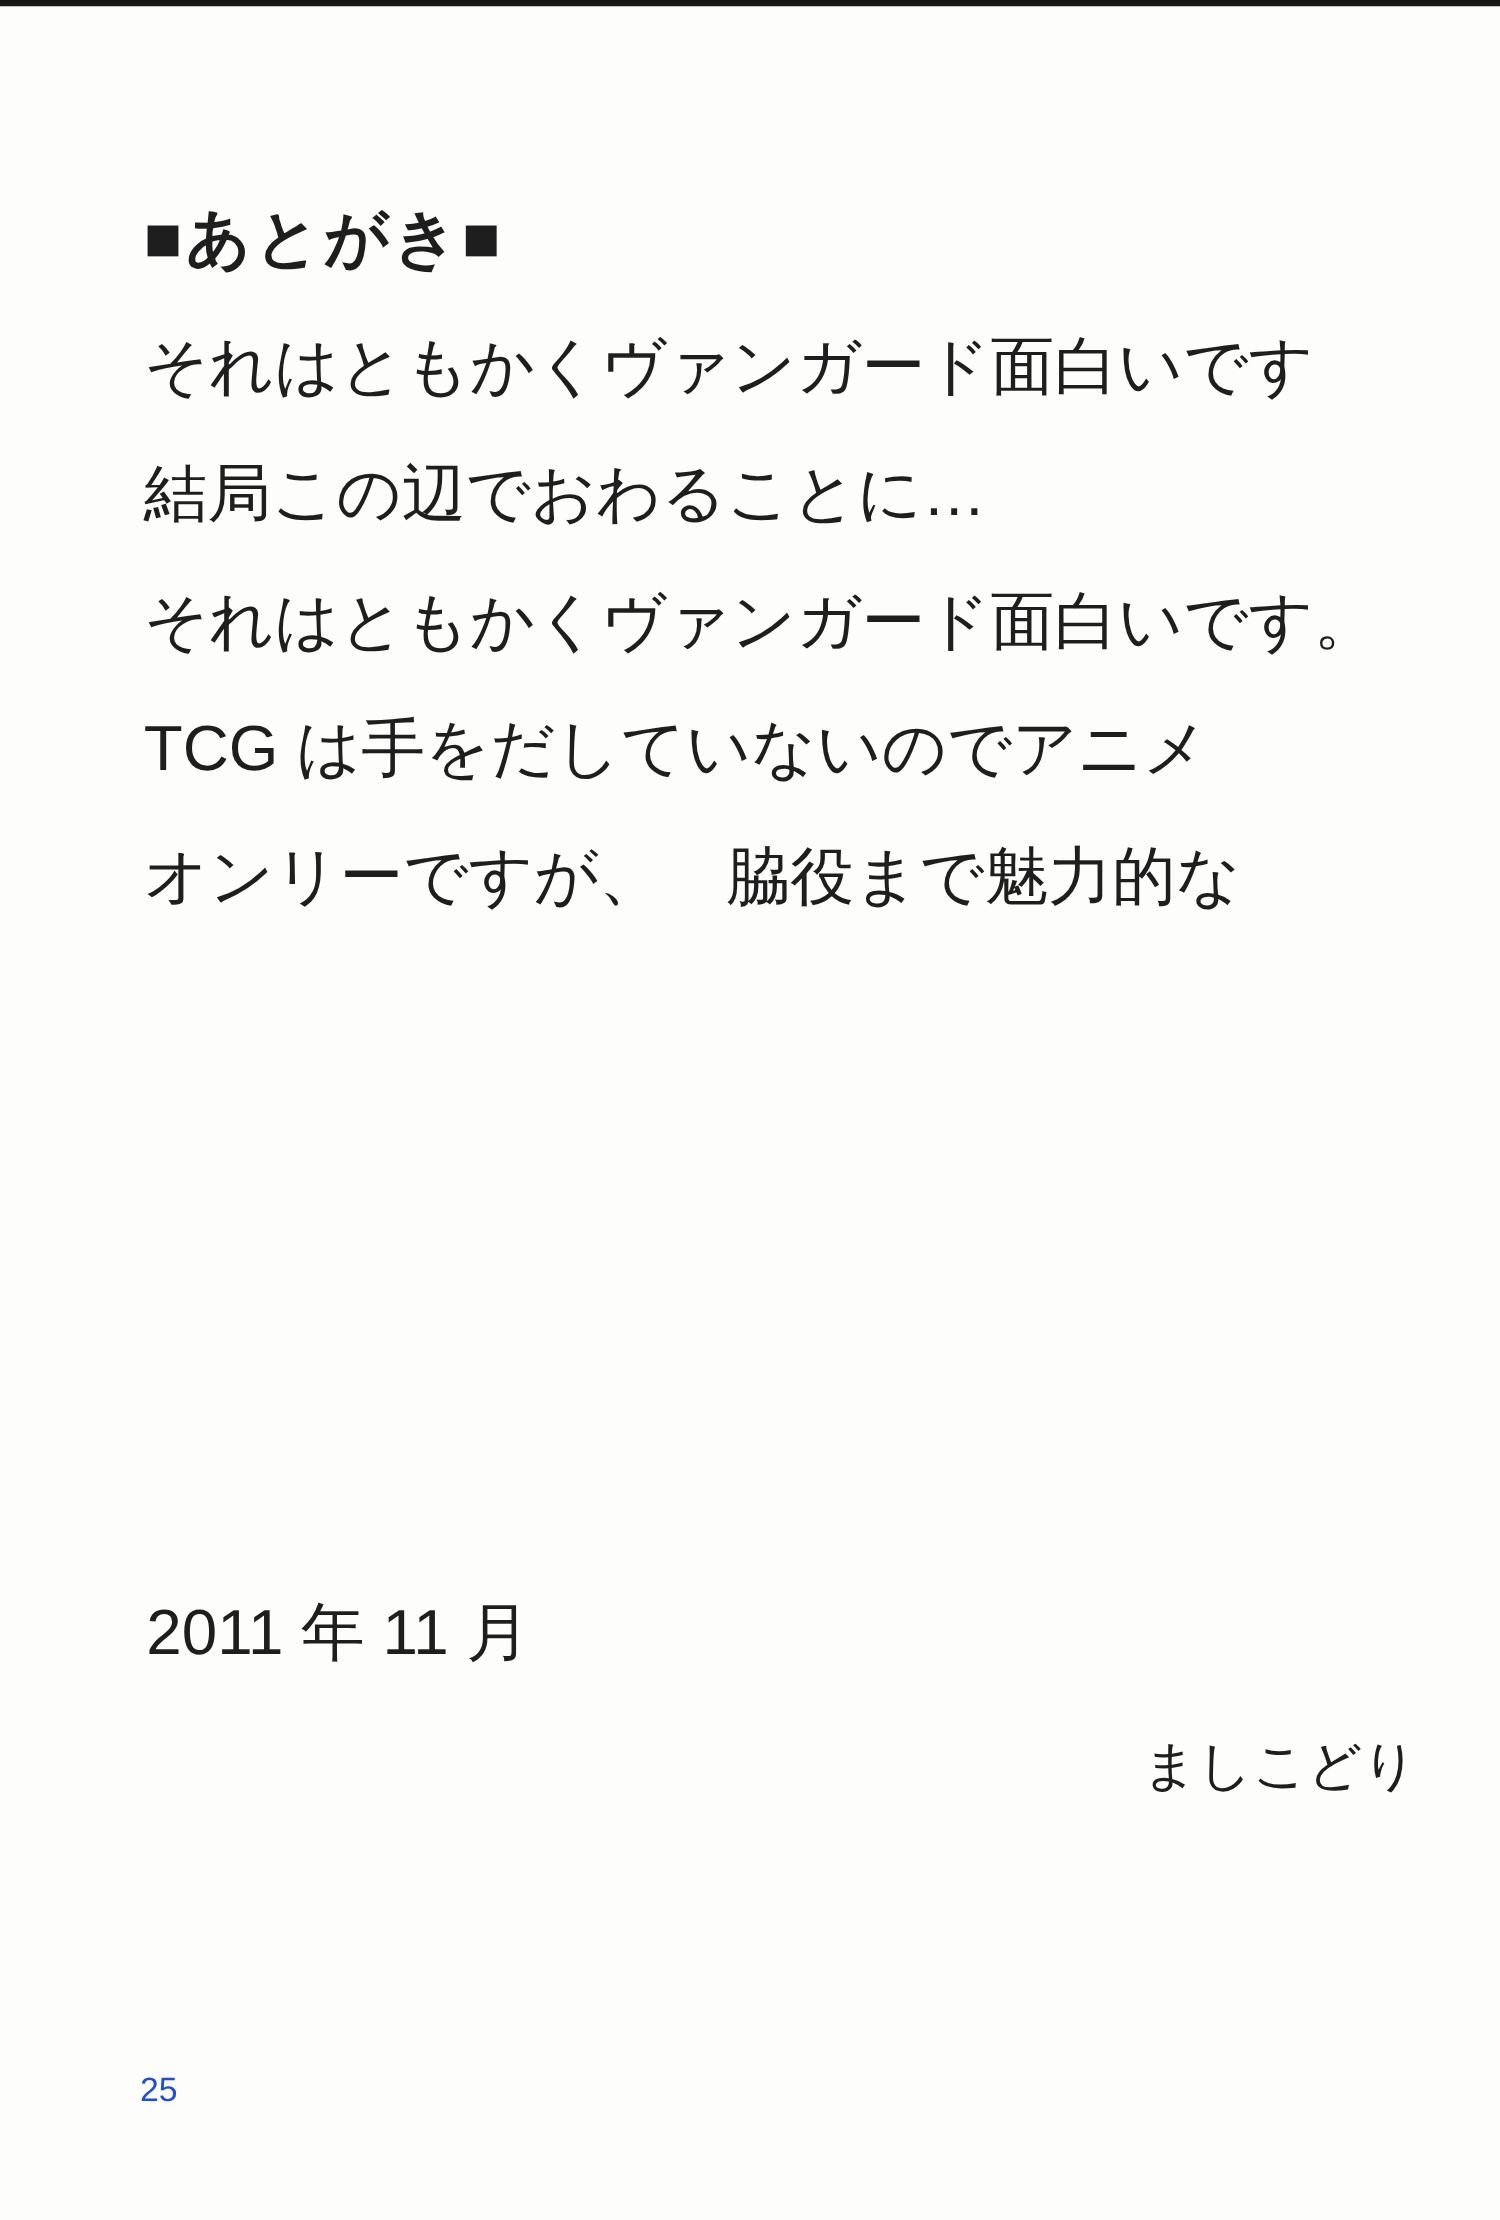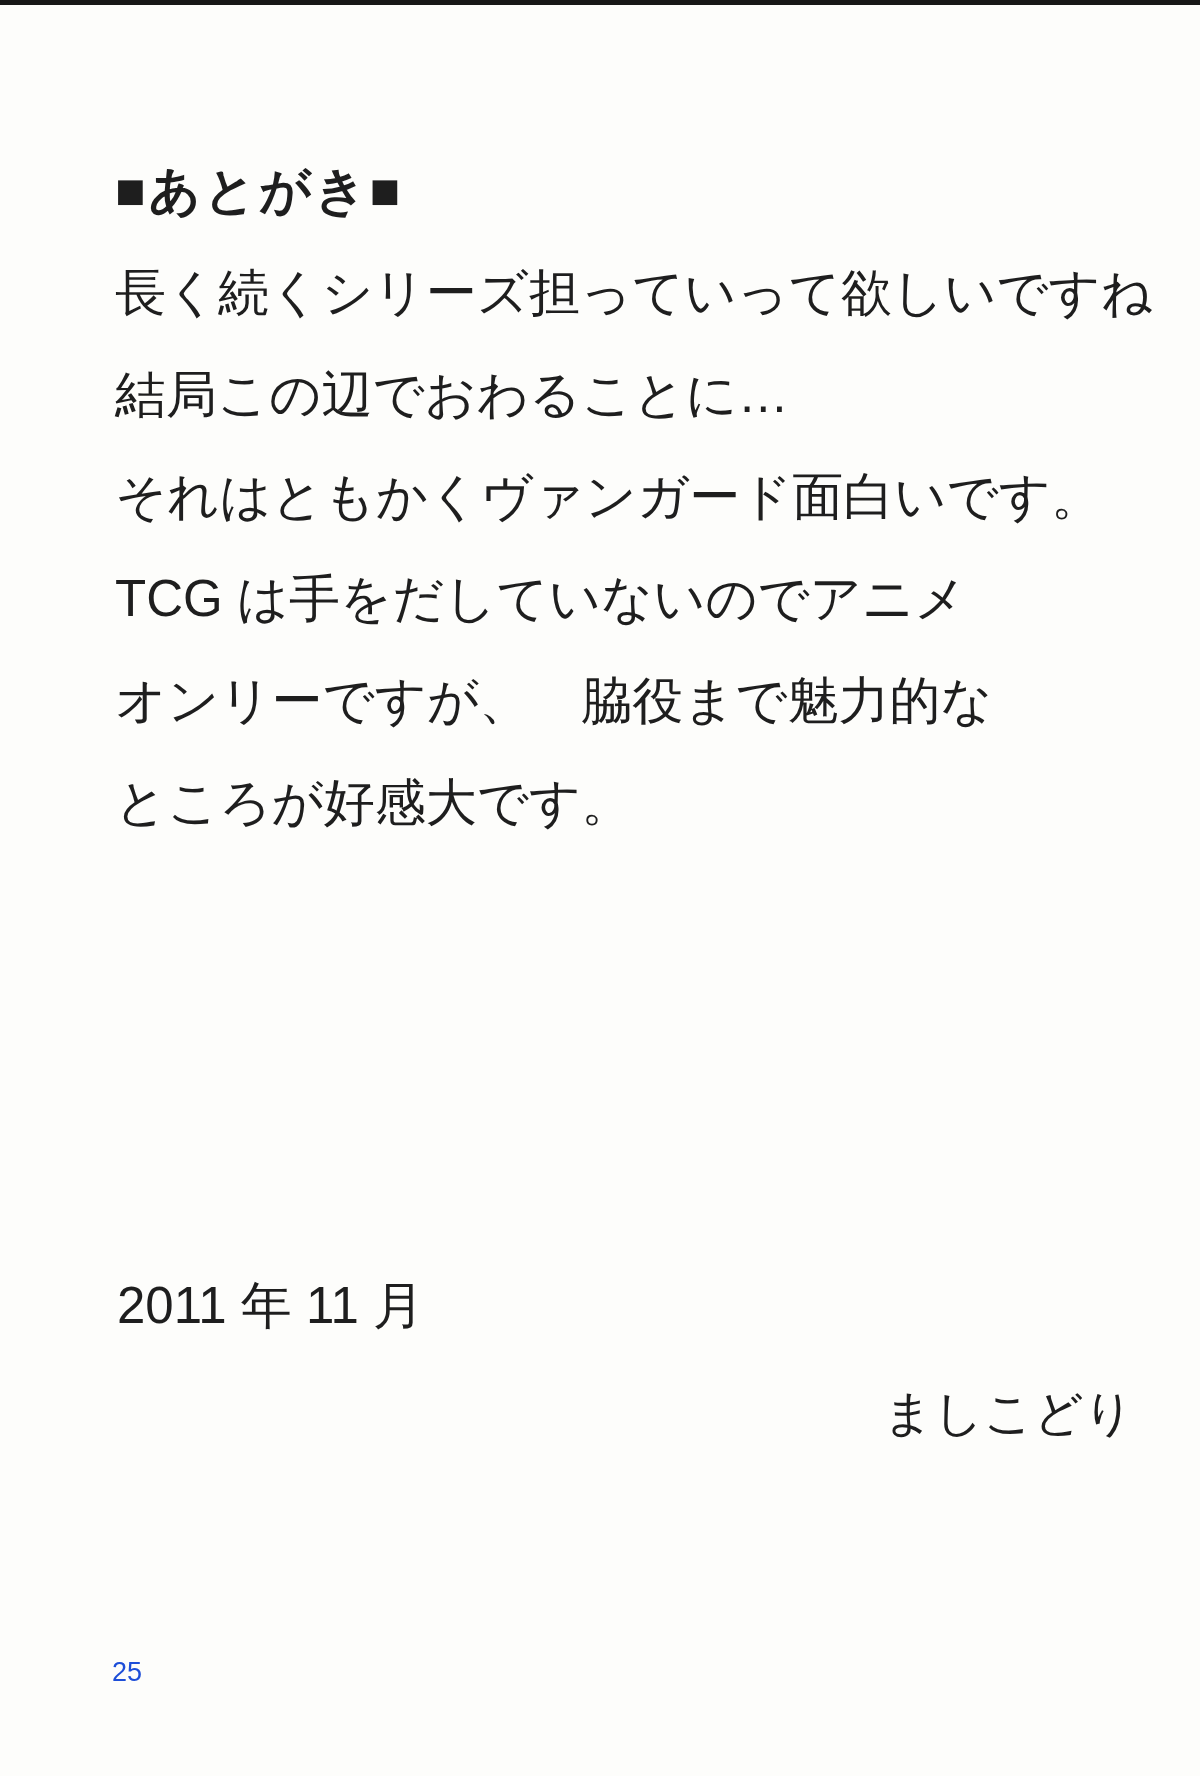--- a/index.html
+++ b/index.html
@@ -57,21 +57,21 @@
     top: 1276px;
     font-size: 51px;
     line-height: 60px;
     white-space: nowrap;
     text-align: center;
   }
   .author-signature {
     position: absolute;
     right: 66px;
     top: 1384px;
-    font-size: 49px;
+    font-size: 43px;
     line-height: 58px;
     white-space: nowrap;
   }
   .page-number {
     position: absolute;
     left: 112px;
     top: 1656px;
     font-size: 27px;
     line-height: 32px;
     color: #1d4ed8;
@@ -79,26 +79,25 @@
 </style>
 </head>
 <body>
 
 <div class="page">
 
   <div class="scan-edge-top"></div>
 
   <div class="afterword">
     <div class="line title">■あとがき■</div>
-    <div class="line">長く続くシリーズ担っていって欲しいですね</div>
+    <div class="line">それはともかくヴァンガード面白いです</div>
     <div class="line">結局この辺でおわることに…</div>
     <div class="line">それはともかくヴァンガード面白いです。</div>
     <div class="line">TCG は手をだしていないのでアニメ</div>
     <div class="line">オンリーですが、　脇役まで魅力的な</div>
-    <div class="line">ところが好感大です。</div>
   </div>
 
   <div class="footer-date">2011 年 11 月</div>
 
   <div class="author-signature">ましこどり</div>
 
   <div class="page-number">25</div>
 
 </div>
 

